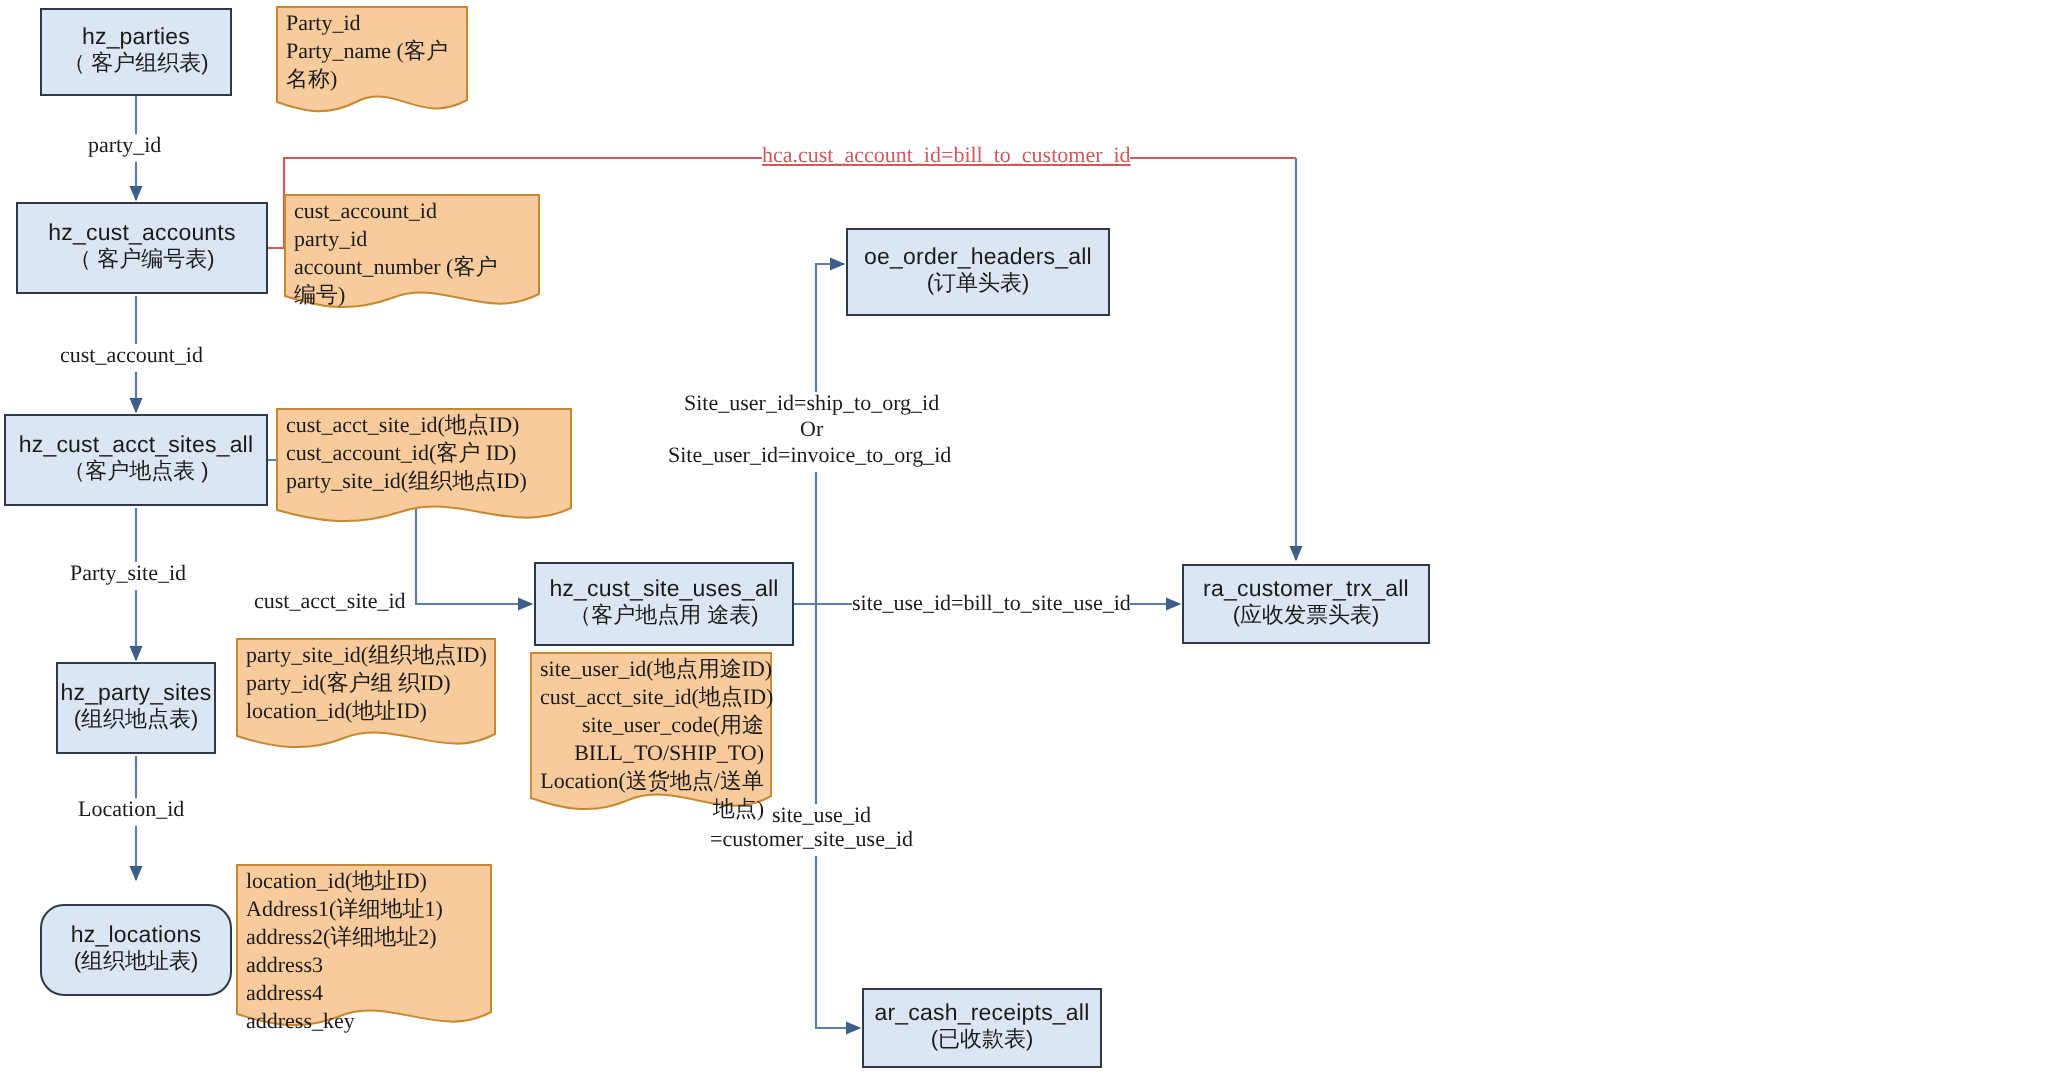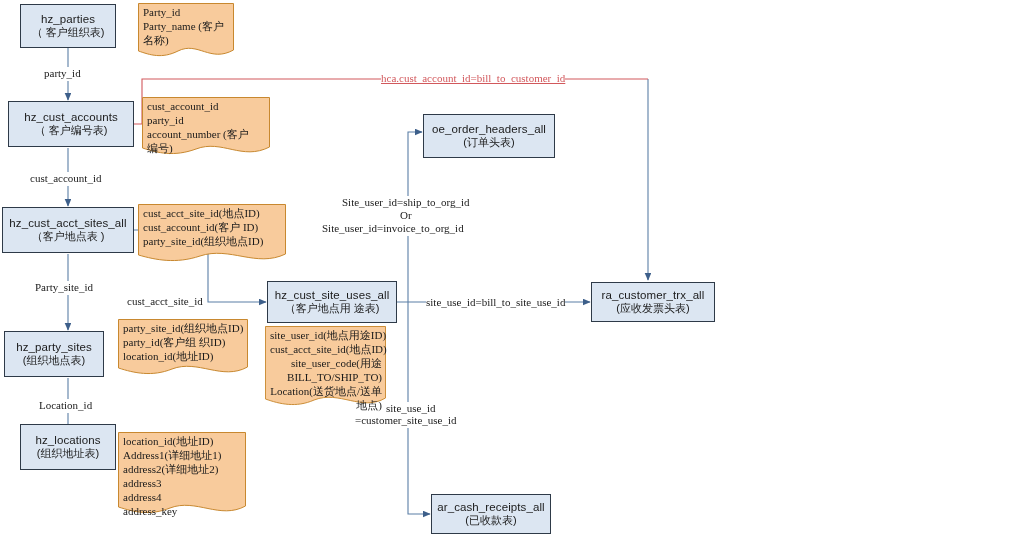--- a/index.html
+++ b/index.html
@@ -129,26 +129,26 @@
   <div class="entity" style="left:8px; top:101px; width:126px; height:46px;">
     <span class="ent-name">hz_cust_accounts</span>
     <span class="ent-cn">（  客户编号表)</span>
   </div>
 
   <div class="entity" style="left:2px; top:207px; width:132px; height:46px;">
     <span class="ent-name">hz_cust_acct_sites_all</span>
     <span class="ent-cn">（客户地点表   )</span>
   </div>
 
-  <div class="entity" style="left:4px; top:331px; width:100px; height:46px;">
+  <div class="entity" style="left:28px; top:331px; width:80px; height:46px;">
     <span class="ent-name">hz_party_sites</span>
     <span class="ent-cn">(组织地点表)</span>
   </div>
 
-  <div class="entity" style="left:20px; top:424px; width:96px; height:46px;">
+  <div class="entity" style="left:20px; top:452px; width:96px; height:46px;border-radius:12px;">
     <span class="ent-name">hz_locations</span>
     <span class="ent-cn">(组织地址表)</span>
   </div>
 
   <div class="entity" style="left:267px; top:281px; width:130px; height:42px;">
     <span class="ent-name">hz_cust_site_uses_all</span>
     <span class="ent-cn">（客户地点用   途表)</span>
   </div>
 
   <div class="entity" style="left:423px; top:114px; width:132px; height:44px;">
@@ -246,20 +246,20 @@
   <div class="edge-label" style="left:35px; top:281px;">Party_site_id</div>
 
   <div class="edge-label" style="left:39px; top:399px;">Location_id</div>
 
   <div class="edge-label" style="left:127px; top:295px;">cust_acct_site_id</div>
 
   <div class="edge-label red" style="left:381px; top:72px;text-decoration:underline;">hca.cust_account_id=bill_to_customer_id</div>
 
   <div class="edge-label" style="left:342px; top:196px;">Site_user_id=ship_to_org_id</div>
   <div class="edge-label" style="left:400px; top:209px;">Or</div>
-  <div class="edge-label" style="left:322px; top:222px;">Site_user_id=invoice_to_org_id</div>
+  <div class="edge-label" style="left:334px; top:222px;">Site_user_id=invoice_to_org_id</div>
 
   <div class="edge-label" style="left:426px; top:296px;">site_use_id=bill_to_site_use_id</div>
 
   <div class="edge-label" style="left:386px; top:402px;">site_use_id</div>
   <div class="edge-label" style="left:355px; top:414px;">=customer_site_use_id</div>
 
 </div>
 
 </body></html>

